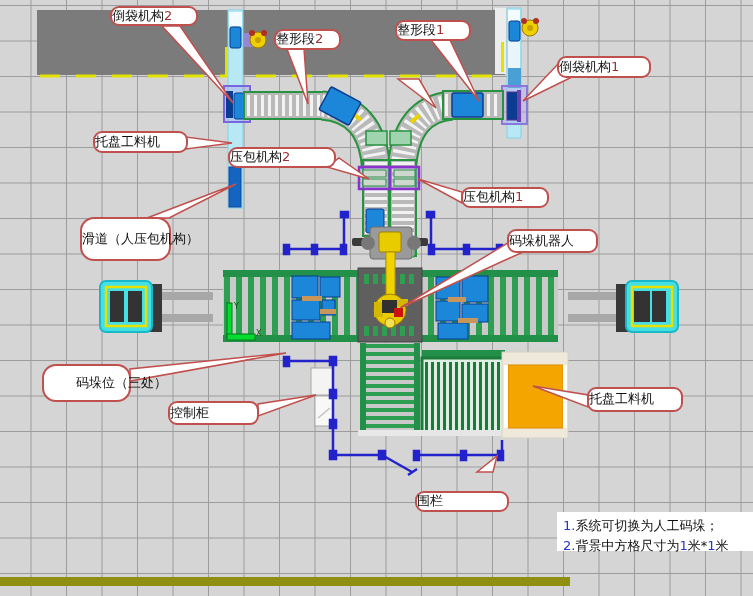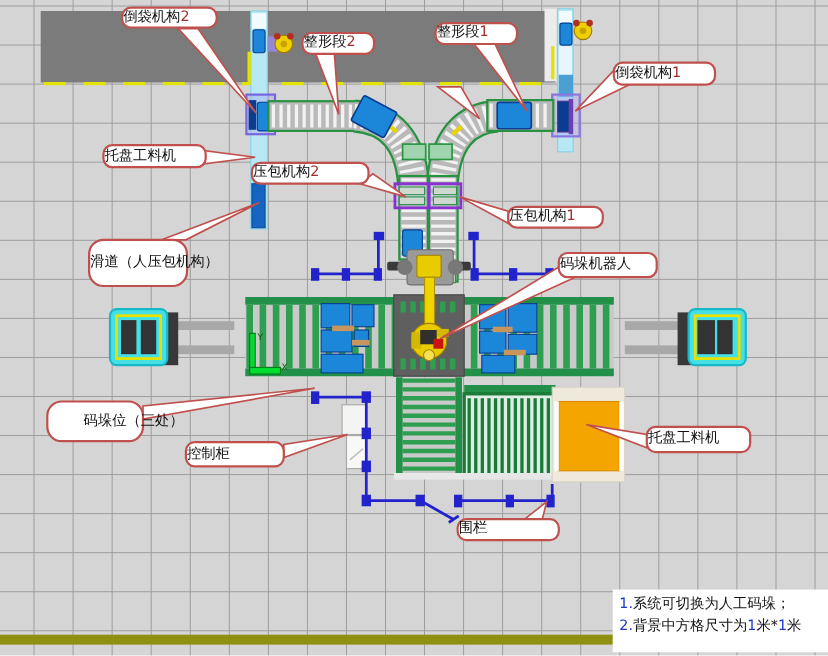--- a/index.html
+++ b/index.html
@@ -331,23 +331,23 @@
   <span>（三处）</span>
 </div>
 <div class="callout" style="left:168px;top:401px;width:91px;height:24px;">
   <span>控制柜</span>
       <span class="num"></span>
 </div>
 <div class="callout" style="left:587px;top:387px;width:96px;height:25px;">
   <span>托盘工料机</span>
       <span class="num"></span>
 </div>
-<div class="callout" style="left:415px;top:471px;width:94px;height:21px;">
+<div class="callout" style="left:415px;top:491px;width:94px;height:21px;">
   <span>围栏</span>
       <span class="num"></span>
 </div>
 
-<div class="notes" style="left:557px;top:536px;width:196px;height:57px;">
+<div class="notes" style="left:557px;top:512px;width:196px;height:39px;">
   <div><span class="num">1.</span><span>系统可切换为人工码垛；</span></div>
   <div><span class="num">2.</span><span>背景中方格尺寸为</span><span class="num">1</span><span>米*</span><span class="num">1</span><span>米</span></div>
 </div>
 
 </div>
 
 </body></html>

